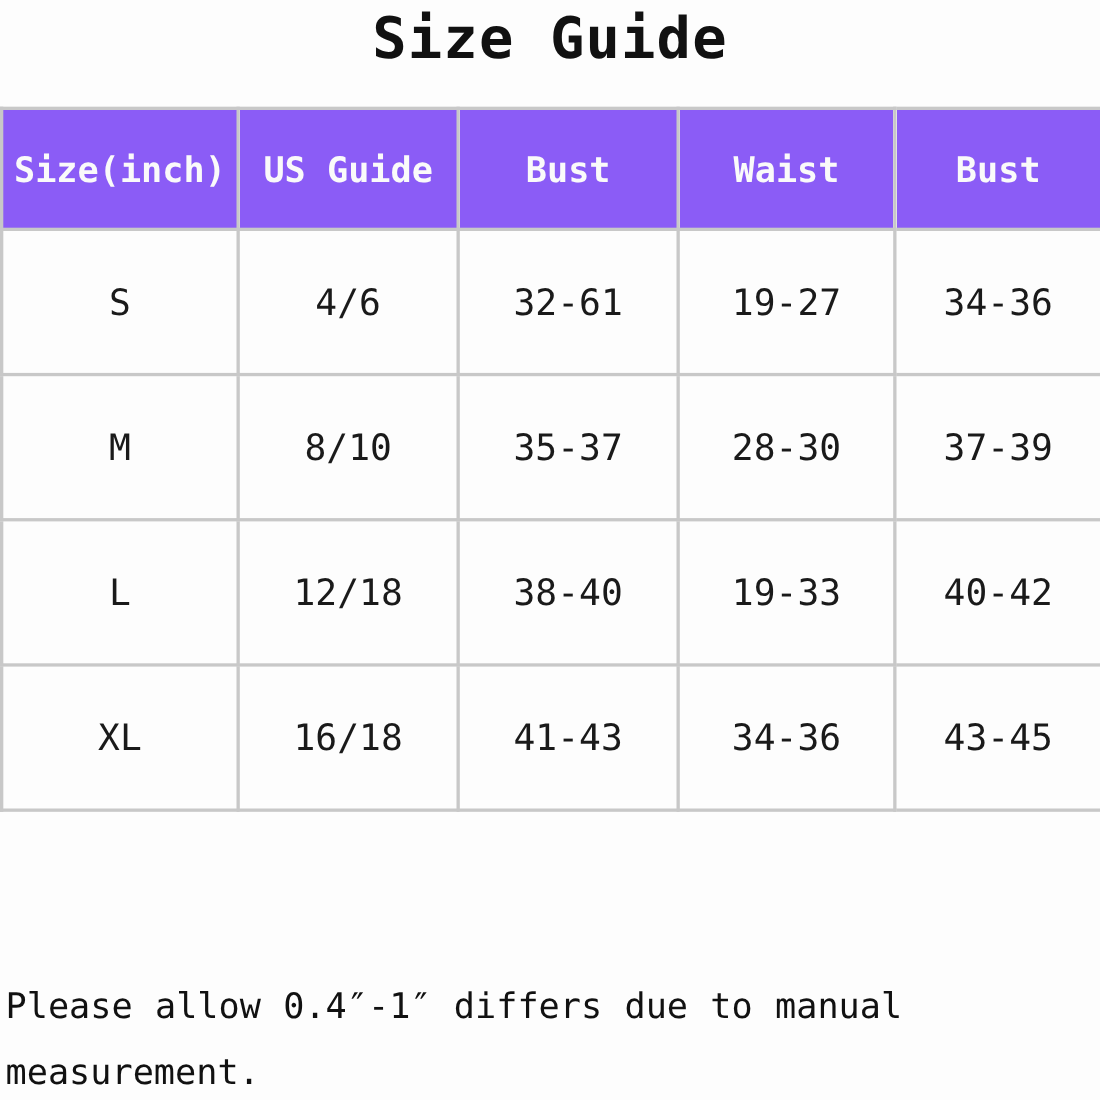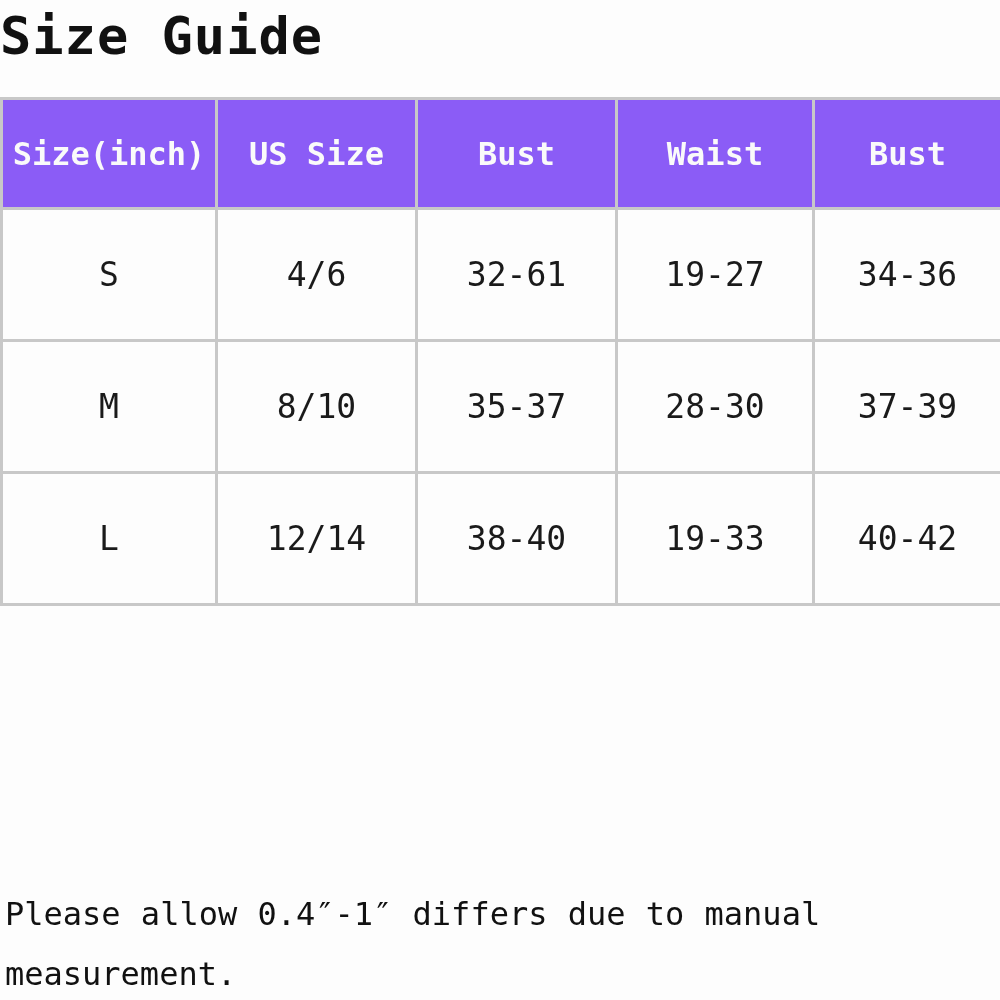--- a/index.html
+++ b/index.html
@@ -14,20 +14,21 @@
     background: #fdfdfd;
     font-family: "DejaVu Sans Mono", "Liberation Mono", monospace;
     color: #1a1a1a;
   }
   .page-title {
     position: absolute;
     top: 6px;
     left: 0;
     width: 100%;
     margin: 0;
+    text-align: center;
     font-size: 52px;
     font-weight: bold;
     letter-spacing: 1px;
     color: #111111;
   }
   table.size-table {
     position: absolute;
     top: 97px;
     left: 0;
     width: 1000px;
@@ -81,21 +82,21 @@
   <colgroup>
     <col style="width:215px">
     <col style="width:200px">
     <col style="width:200px">
     <col style="width:197px">
     <col style="width:188px">
   </colgroup>
   <thead>
     <tr>
       <th>Size(inch)</th>
-      <th>US Size</th>
+      <th>US Guide</th>
       <th>Bust</th>
       <th>Waist</th>
       <th>Bust</th>
     </tr>
   </thead>
   <tbody>
     <tr>
       <td>S</td>
       <td>4/6</td>
       <td>32-61</td>
@@ -104,21 +105,28 @@
     </tr>
     <tr>
       <td>M</td>
       <td>8/10</td>
       <td>35-37</td>
       <td>28-30</td>
       <td>37-39</td>
     </tr>
     <tr>
       <td>L</td>
-      <td>12/14</td>
+      <td>12/18</td>
       <td>38-40</td>
       <td>19-33</td>
       <td>40-42</td>
+    </tr>
+    <tr>
+      <td>XL</td>
+      <td>16/18</td>
+      <td>41-43</td>
+      <td>34-36</td>
+      <td>43-45</td>
     </tr>
   </tbody>
 </table>
 
 <p class="note">Please allow 0.4″-1″ differs due to manual measurement.</p>
 
 </body></html>

